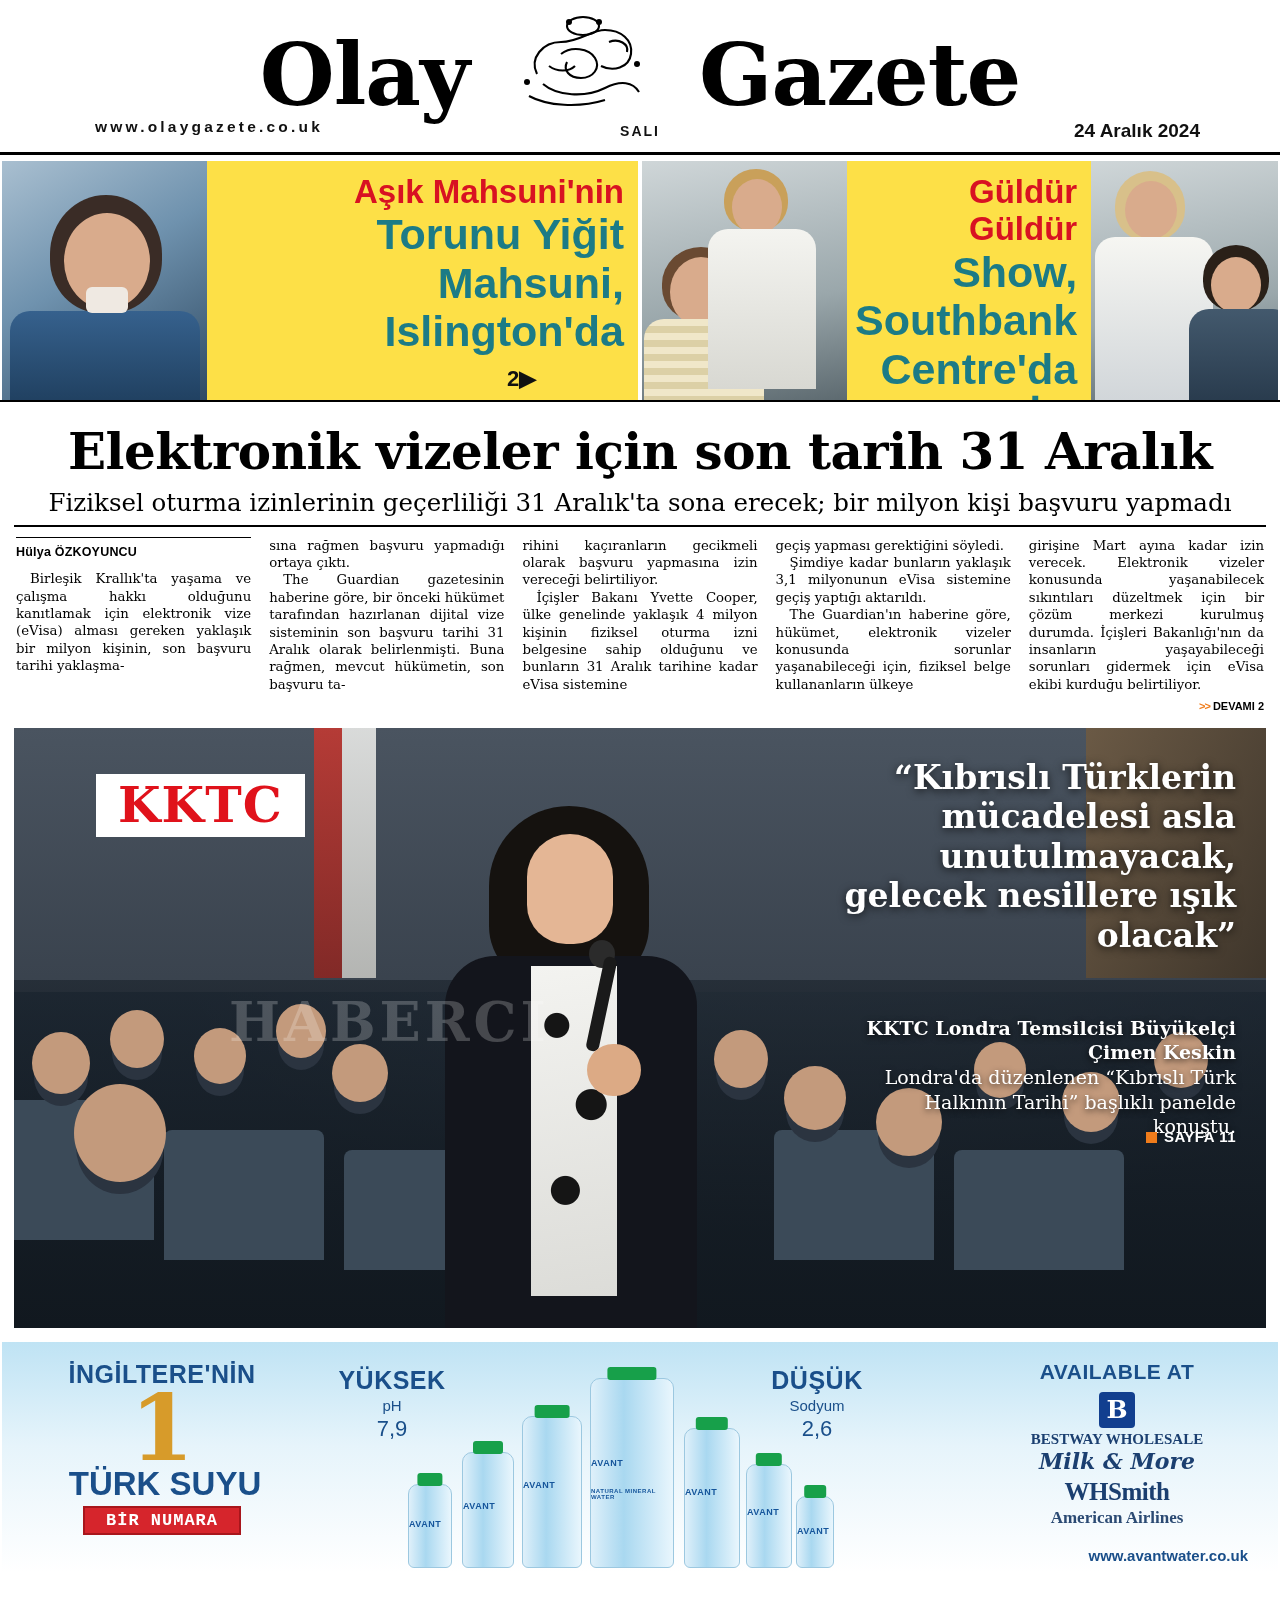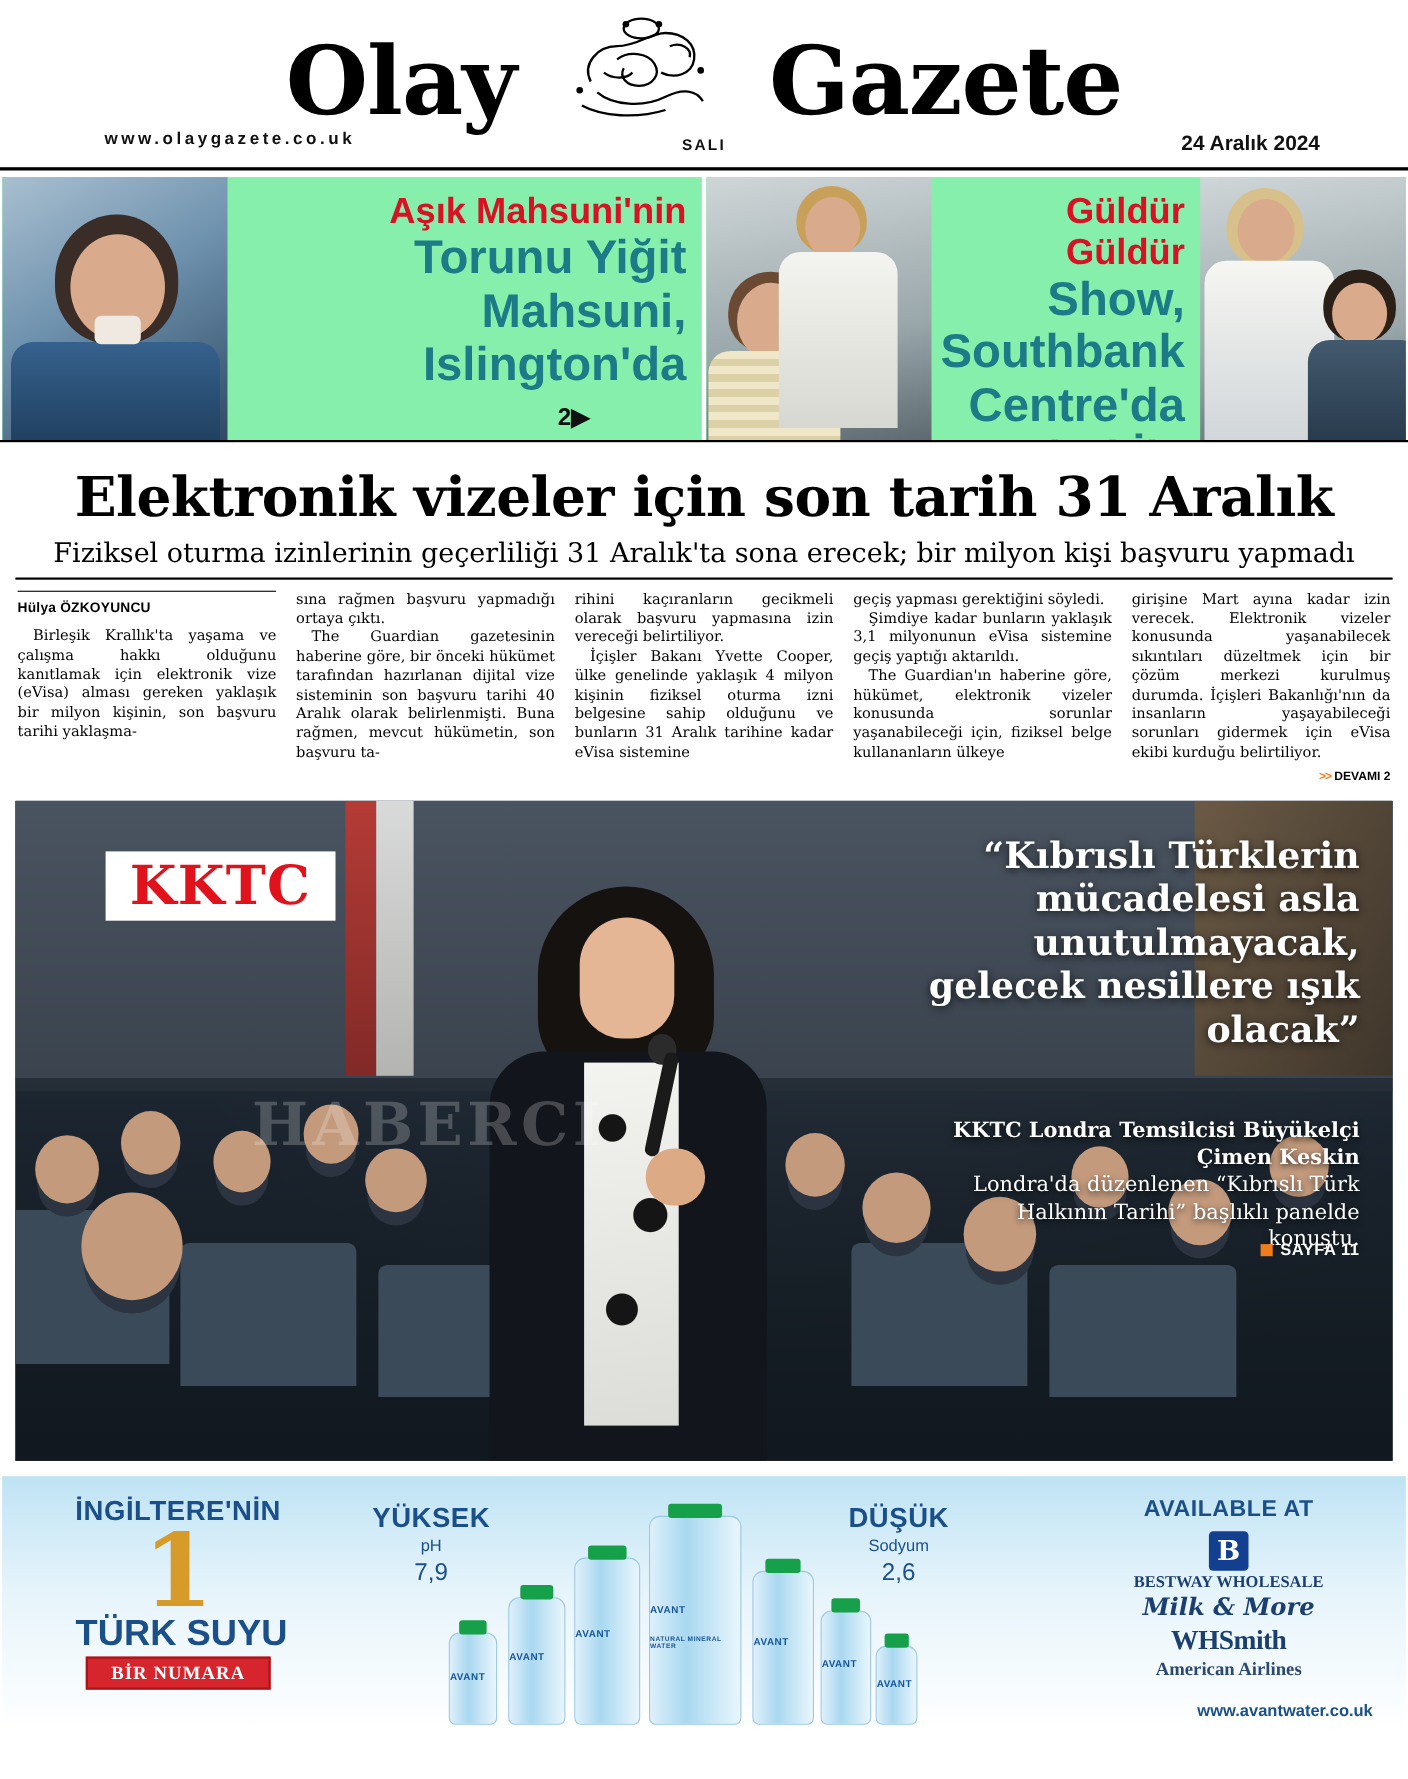--- a/index.html
+++ b/index.html
@@ -79,21 +79,21 @@
   
   .teasers {
     display:flex;
     height:245px;
     gap:4px;
     padding:6px 2px 0 2px;
   }
   .teaser {
     flex:1;
     position:relative;
-    background:#86efac;
+    background:#fde047;
     overflow:hidden;
     display:flex;
   }
   .teaser-photo {
     width:205px;
     flex:0 0 205px;
     position:relative;
     overflow:hidden;
   }
   .teaser-text {
@@ -376,21 +376,21 @@
     font-weight:bold;
     font-size:33px;
     color:#1a4f8a;
     line-height:1.0;
   }
   .ad-bir {
     margin-top:6px;
     display:inline-block;
     background:#d6252c;
     color:#fff;
-    font-family:Liberation Serif, serif;
+    font-family:Liberation Mono, monospace;
     font-weight:bold;
     font-size:17px;
     padding:3px 21px;
     letter-spacing:1px;
     border:2px solid #a8161c;
   }
   .ad-stat {
     position:absolute; top:24px; text-align:center;
     font-family:"Liberation Sans", sans-serif;
     color:#1a4f8a;
@@ -553,21 +553,21 @@
   <div class="lead-rule"></div>
 
   <div class="cols">
     <div class="col">
       <div class="col1-rule"></div>
       <div class="byline">Hülya ÖZKOYUNCU</div>
       <p>Birleşik Krallık'ta yaşama ve çalışma hakkı olduğunu kanıtlamak için elektronik vize (eVisa) alması gereken yaklaşık bir milyon kişinin, son başvuru tarihi yaklaşma-</p>
     </div>
     <div class="col">
       <p class="noind">sına rağmen başvuru yapmadığı ortaya çıktı.</p>
-      <p>The Guardian gazetesinin haberine göre, bir önceki hükümet tarafından hazırlanan dijital vize sisteminin son başvuru tarihi 40 Aralık olarak belirlenmişti. Buna rağmen, mevcut hükümetin, son başvuru ta-</p>
+      <p>The Guardian gazetesinin haberine göre, bir önceki hükümet tarafından hazırlanan dijital vize sisteminin son başvuru tarihi 31 Aralık olarak belirlenmişti. Buna rağmen, mevcut hükümetin, son başvuru ta-</p>
     </div>
     <div class="col">
       <p class="noind">rihini kaçıranların gecikmeli olarak başvuru yapmasına izin vereceği belirtiliyor.</p>
       <p>İçişler Bakanı Yvette Cooper, ülke genelinde yaklaşık 4 milyon kişinin fiziksel oturma izni belgesine sahip olduğunu ve bunların 31 Aralık tarihine kadar eVisa sistemine</p>
     </div>
     <div class="col">
       <p class="noind">geçiş yapması gerektiğini söyledi.</p>
       <p>Şimdiye kadar bunların yaklaşık 3,1 milyonunun eVisa sistemine geçiş yaptığı aktarıldı.</p>
       <p>The Guardian'ın haberine göre, hükümet, elektronik vizeler konusunda sorunlar yaşanabileceği için, fiziksel belge kullananların ülkeye</p>
     </div>

